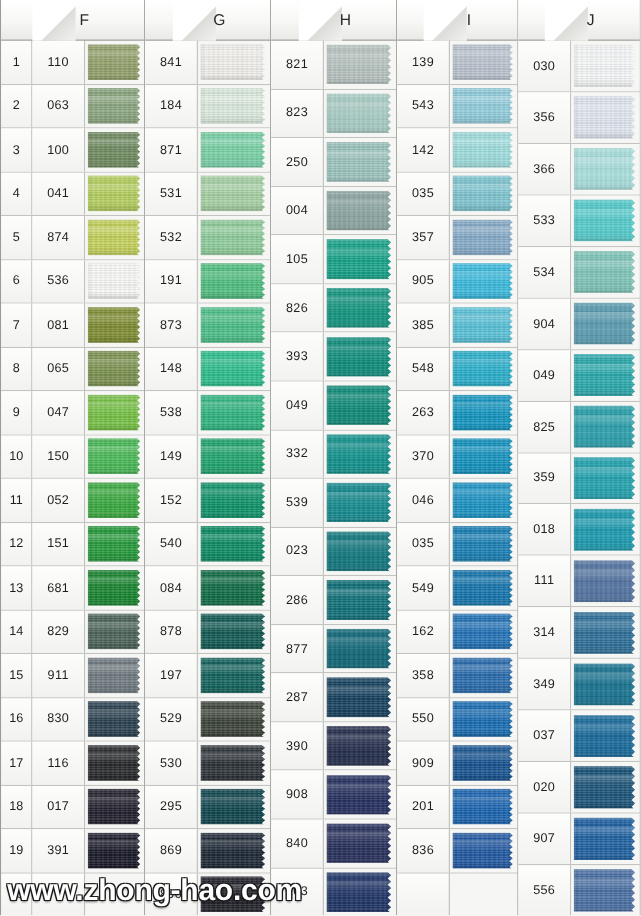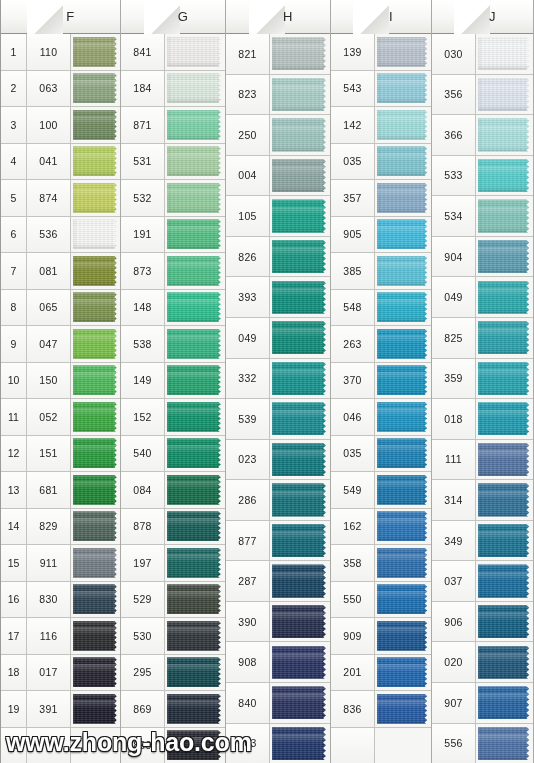--- a/index.html
+++ b/index.html
@@ -777,26 +777,20 @@
               <div class="ribbon" style="background-color: rgb(23, 113, 143);"></div>
             </div>
           </div>
           <div class="row">
             <div class="cell-code">037</div>
             <div class="cell-swatch">
               <div class="ribbon" style="background-color: rgb(24, 106, 154);"></div>
             </div>
           </div>
           <div class="row">
-            <div class="cell-code">906</div>
-            <div class="cell-swatch">
-              <div class="ribbon" style="background-color: rgb(19, 93, 128);"></div>
-            </div>
-          </div>
-          <div class="row">
             <div class="cell-code">020</div>
             <div class="cell-swatch">
               <div class="ribbon" style="background-color: rgb(28, 84, 120);"></div>
             </div>
           </div>
           <div class="row">
             <div class="cell-code">907</div>
             <div class="cell-swatch">
               <div class="ribbon" style="background-color: rgb(32, 97, 160);"></div>
             </div>

